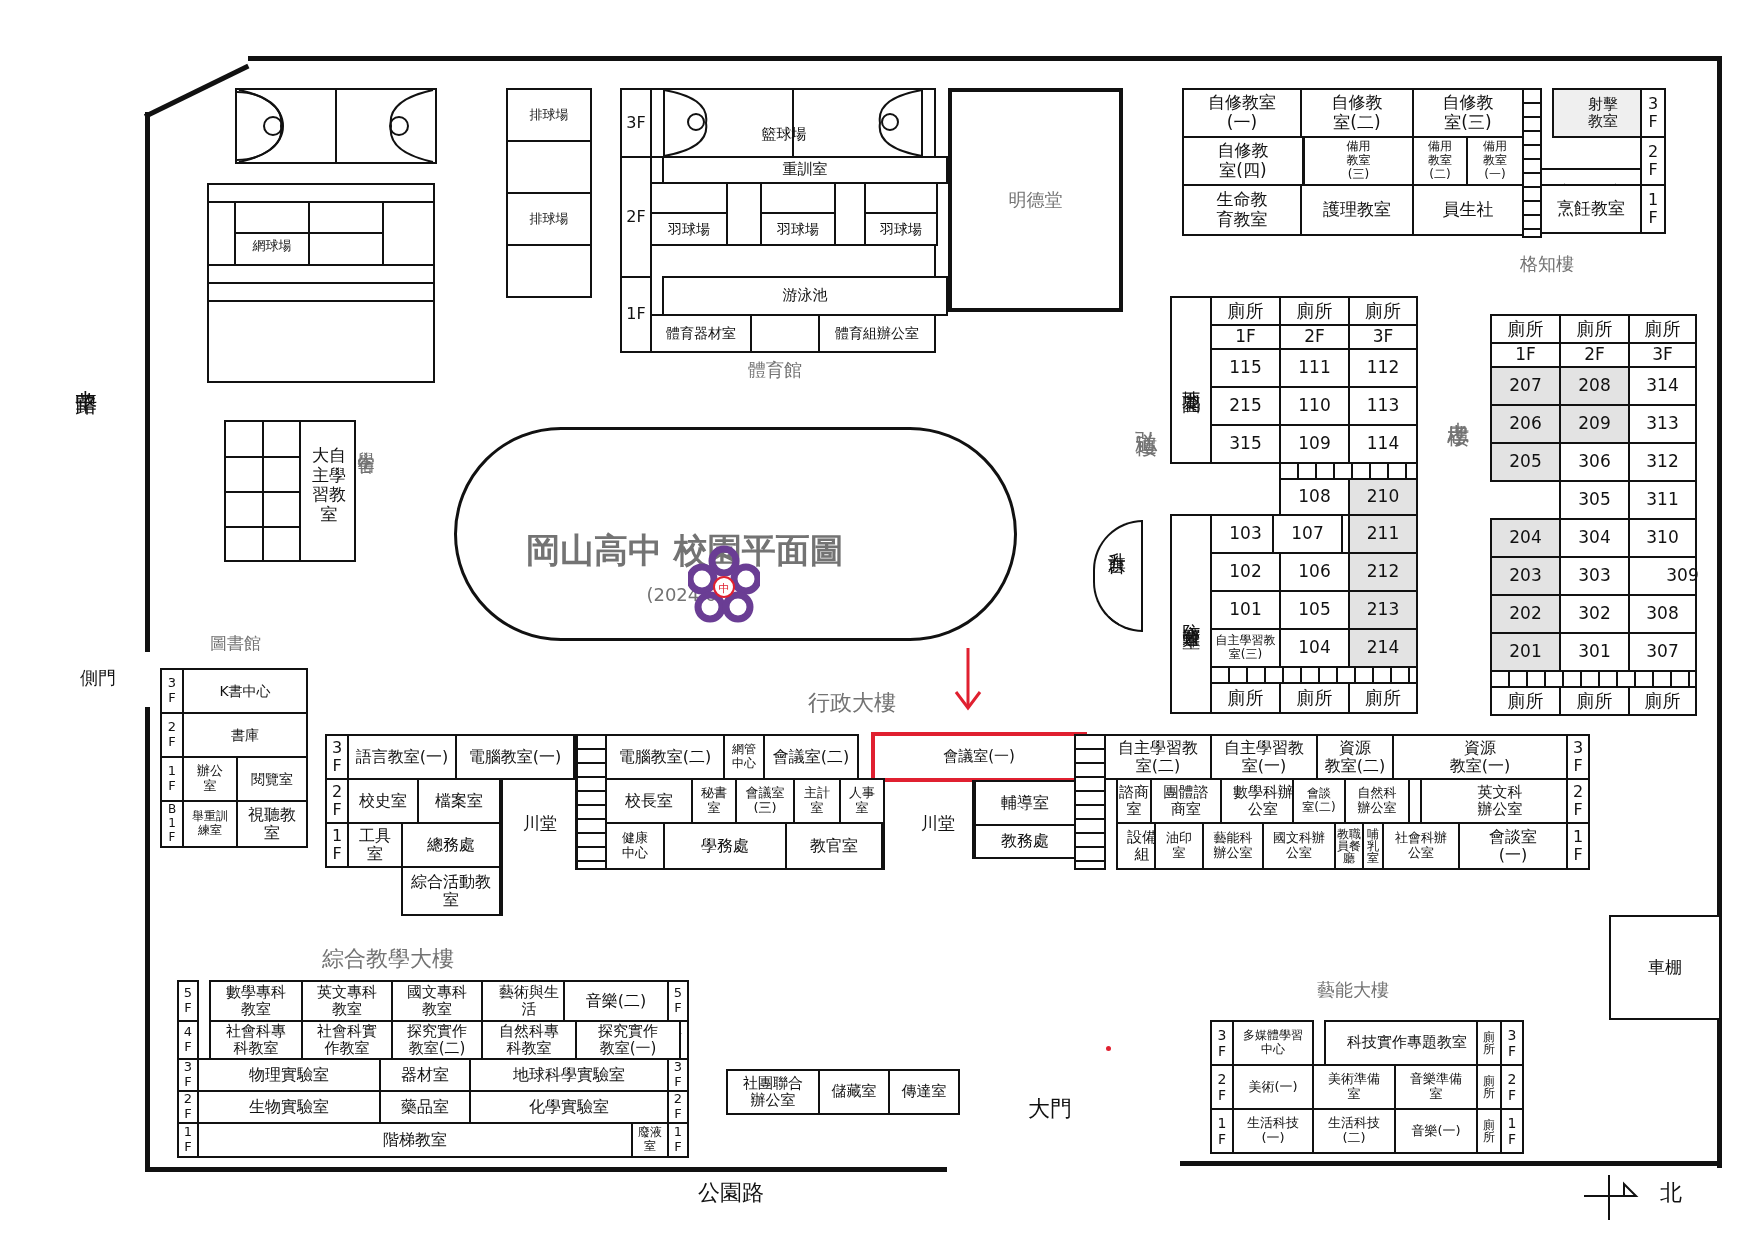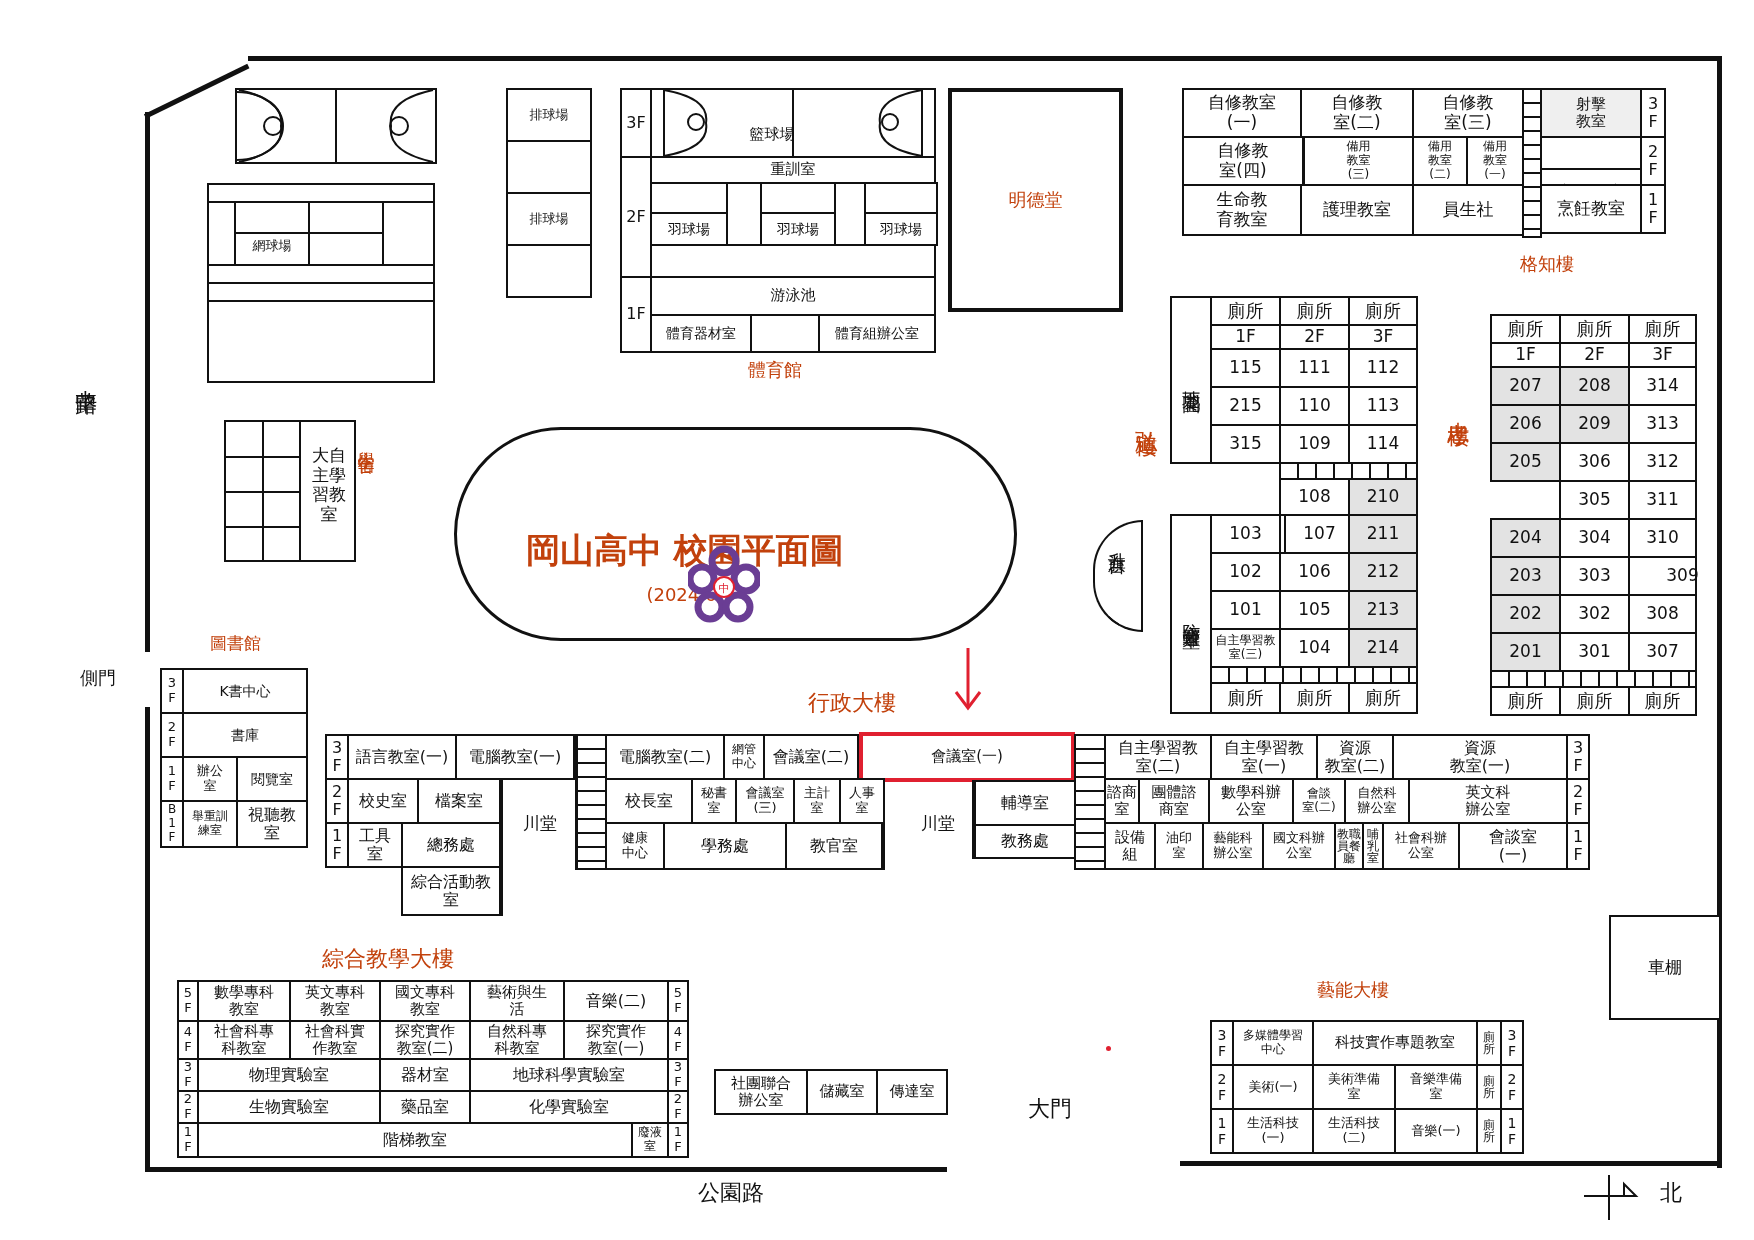--- a/index.html
+++ b/index.html
@@ -4,23 +4,23 @@
 <style>
   html,body{margin:0;padding:0;background:#fff;}
   body{width:1754px;height:1240px;position:relative;overflow:hidden;font-family:"DejaVu Sans","Liberation Sans",sans-serif;color:#111;}
   .abs{position:absolute;box-sizing:border-box;}
   .box{position:absolute;box-sizing:border-box;border:2px solid #111;background:#fff;display:flex;align-items:center;justify-content:center;text-align:center;line-height:1.15;white-space:pre-line;}
   .thick{border-width:3px;}
   .gray{background:#e3e3e3;}
   .lightgray{background:#efefef;}
   .wall{position:absolute;background:#111;}
   .lbl{position:absolute;white-space:pre-line;text-align:center;line-height:1.15;}
-  .purple{color:#c2410c;}
+  .purple{color:#737373;}
   .vert{writing-mode:vertical-rl;text-orientation:upright;letter-spacing:2px;}
-  .fs12{font-size:12px;} .fs13{font-size:13px;} .fs14{font-size:14px;} .fs15{font-size:15px;} .fs16{font-size:16px;} .fs17{font-size:17px;} .fs18{font-size:18px;} .fs22{font-size:22px;}
+  .fs12{font-size:12px;} .fs13{font-size:13px;} .fs14{font-size:14px;} .fs15{font-size:15px;margin-left:12px;} .fs16{font-size:16px;} .fs17{font-size:17px;} .fs18{font-size:18px;} .fs22{font-size:22px;}
   .stair{position:absolute;box-sizing:border-box;border:2px solid #111;background:repeating-linear-gradient(to bottom,#fff 0,#fff 12px,#111 12px,#111 14px);}
   .stairh{position:absolute;box-sizing:border-box;border:2px solid #111;background:repeating-linear-gradient(to right,#fff 0,#fff 16px,#111 16px,#111 18px);}
   .flr{font-size:16px;}
 </style>
 </head>
 <body>
 
 <div class="wall" style="left:248px;top:56px;width:1474px;height:5px;"></div>
 <div class="wall" style="left:145px;top:86px;width:115px;height:5px;transform:rotate(-26deg);transform-origin:left center;top:114px;"></div>
 <div class="wall" style="left:1717px;top:56px;width:5px;height:1112px;"></div>
@@ -171,21 +171,21 @@
   <div class="box fs17" style="left:109px;top:128px;width:71px;height:40px;">109</div>
   <div class="box fs17" style="left:178px;top:128px;width:70px;height:40px;">114</div>
 
   <div class="stairh" style="left:109px;top:166px;width:139px;height:18px;"></div>
 
   <div class="box fs17" style="left:109px;top:182px;width:71px;height:38px;">108</div>
   <div class="box gray fs17" style="left:178px;top:182px;width:70px;height:38px;">210</div>
 
   <div class="box vert fs18" style="left:0;top:218px;width:42px;height:200px;">防空避難室</div>
   <div class="box fs17" style="left:40px;top:218px;width:71px;height:40px;">103</div>
-  <div class="box fs17" style="left:114px;top:218px;width:71px;height:40px;">107</div>
+  <div class="box fs17" style="left:102px;top:218px;width:71px;height:40px;">107</div>
   <div class="box gray fs17" style="left:178px;top:218px;width:70px;height:40px;">211</div>
   <div class="box fs17" style="left:40px;top:256px;width:71px;height:40px;">102</div>
   <div class="box fs17" style="left:109px;top:256px;width:71px;height:40px;">106</div>
   <div class="box gray fs17" style="left:178px;top:256px;width:70px;height:40px;">212</div>
   <div class="box fs17" style="left:40px;top:294px;width:71px;height:40px;">101</div>
   <div class="box fs17" style="left:109px;top:294px;width:71px;height:40px;">105</div>
   <div class="box gray fs17" style="left:178px;top:294px;width:70px;height:40px;">213</div>
   <div class="box fs12" style="left:40px;top:332px;width:71px;height:40px;">自主學習教
 室(三)</div>
   <div class="box fs17" style="left:109px;top:332px;width:71px;height:40px;">104</div>

